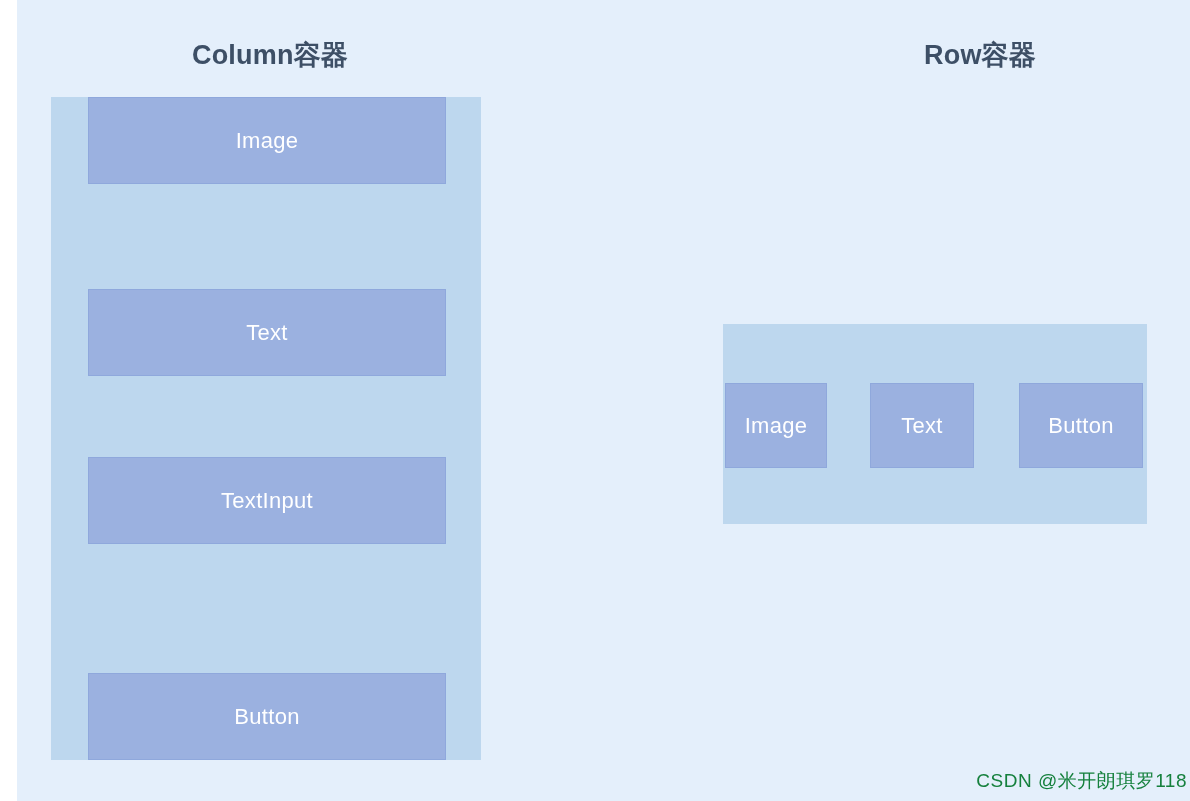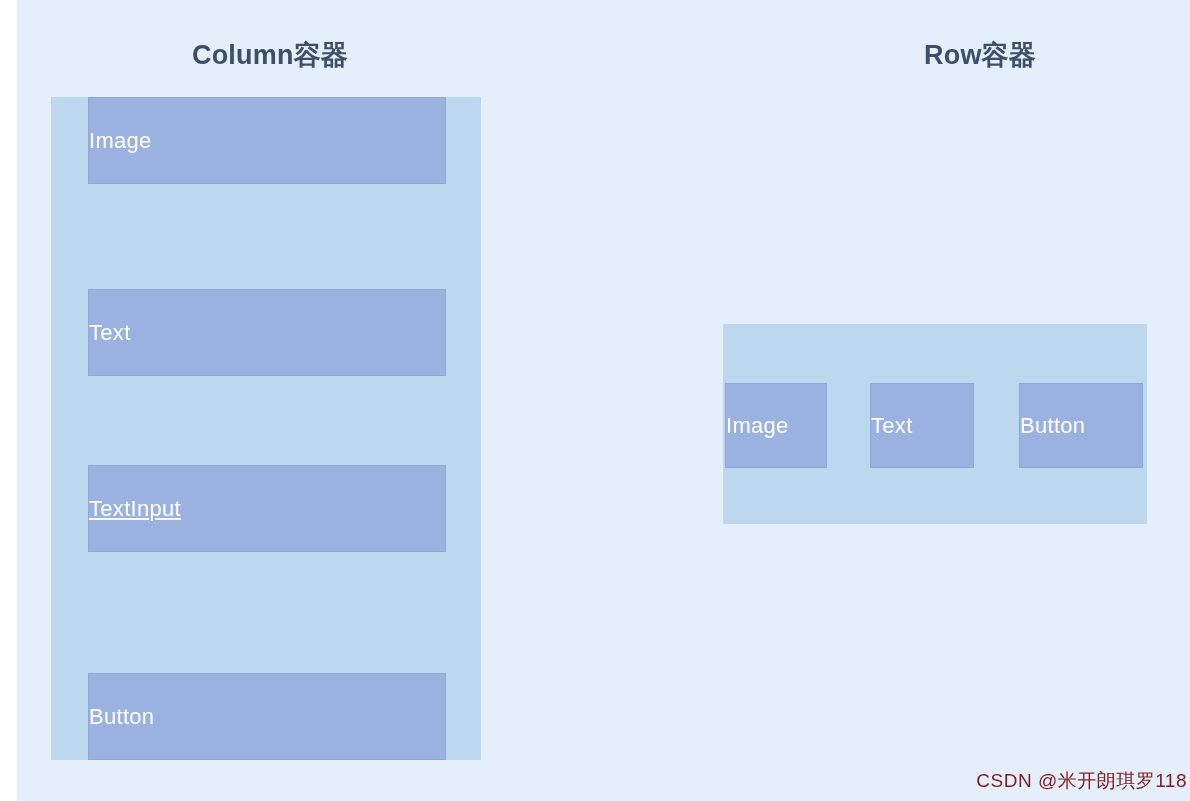--- a/index.html
+++ b/index.html
@@ -57,47 +57,47 @@
   }
 
   
   .child-box {
     position: absolute;
     background: #9bb1e0;
     border: 1px solid #8fa8dc;
     box-sizing: border-box;
     display: flex;
     align-items: center;
-    justify-content: flex-start;
+    justify-content: center;
     color: #ffffff;
     font-size: 22px;
     font-weight: 400;
     letter-spacing: 0.3px;
   }
 
   
   .col-child { left: 37px; width: 358px; height: 87px; }
   #col-image     { top: 0px;   }
   #col-text      { top: 192px; }
-  #col-textinput { top: 368px; text-decoration: underline; }
+  #col-textinput { top: 360px; }
   #col-button    { top: 576px; }
 
   
   .row-child { top: 59px; height: 85px; }
   #row-image  { left: 2px;   width: 102px; }
   #row-text   { left: 147px; width: 104px; }
   #row-button { left: 296px; width: 124px; }
 
   
   #watermark {
     position: absolute;
     right: 14px;
     bottom: 7px;
     font-size: 19px;
-    color: #7f1d1d;
+    color: #15803d;
     white-space: nowrap;
     letter-spacing: 0.5px;
   }
 </style>
 </head>
 <body>
 
 <div id="canvas">
 
   <div class="section-title" id="title-column">Column容器</div>

